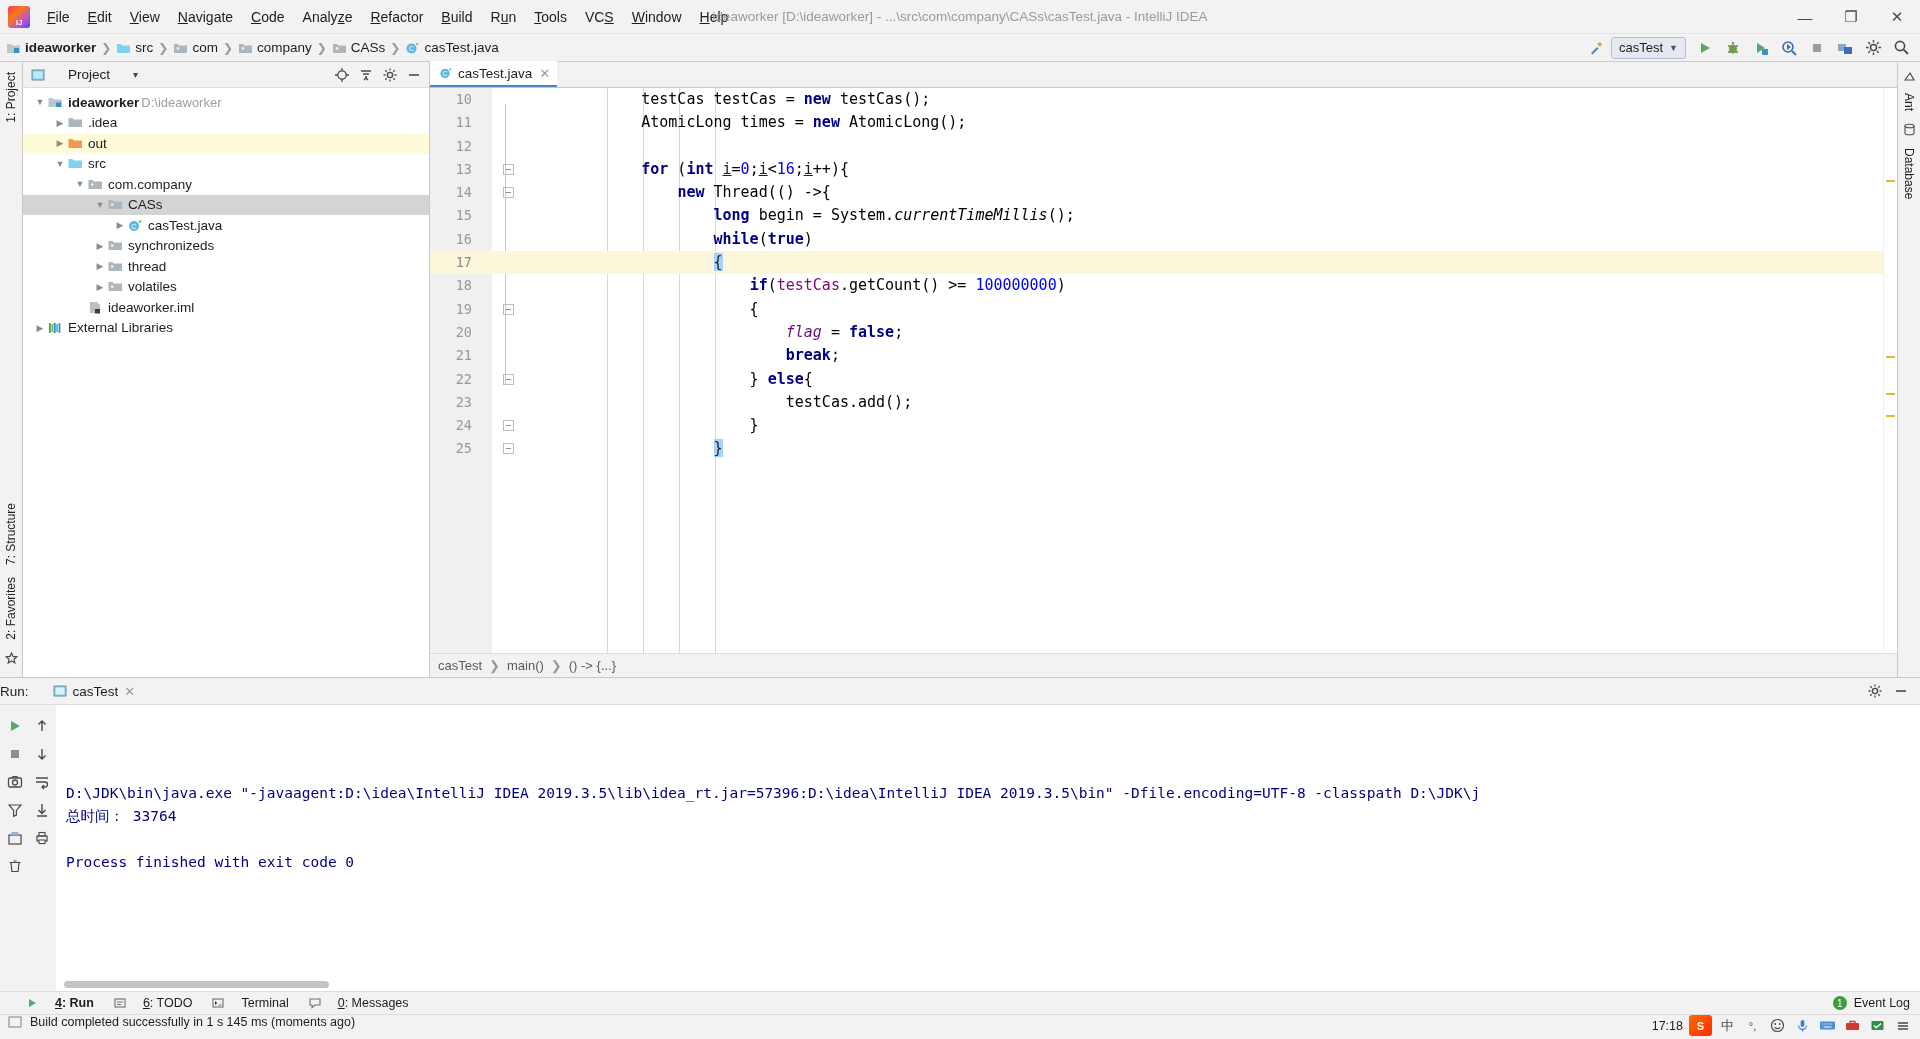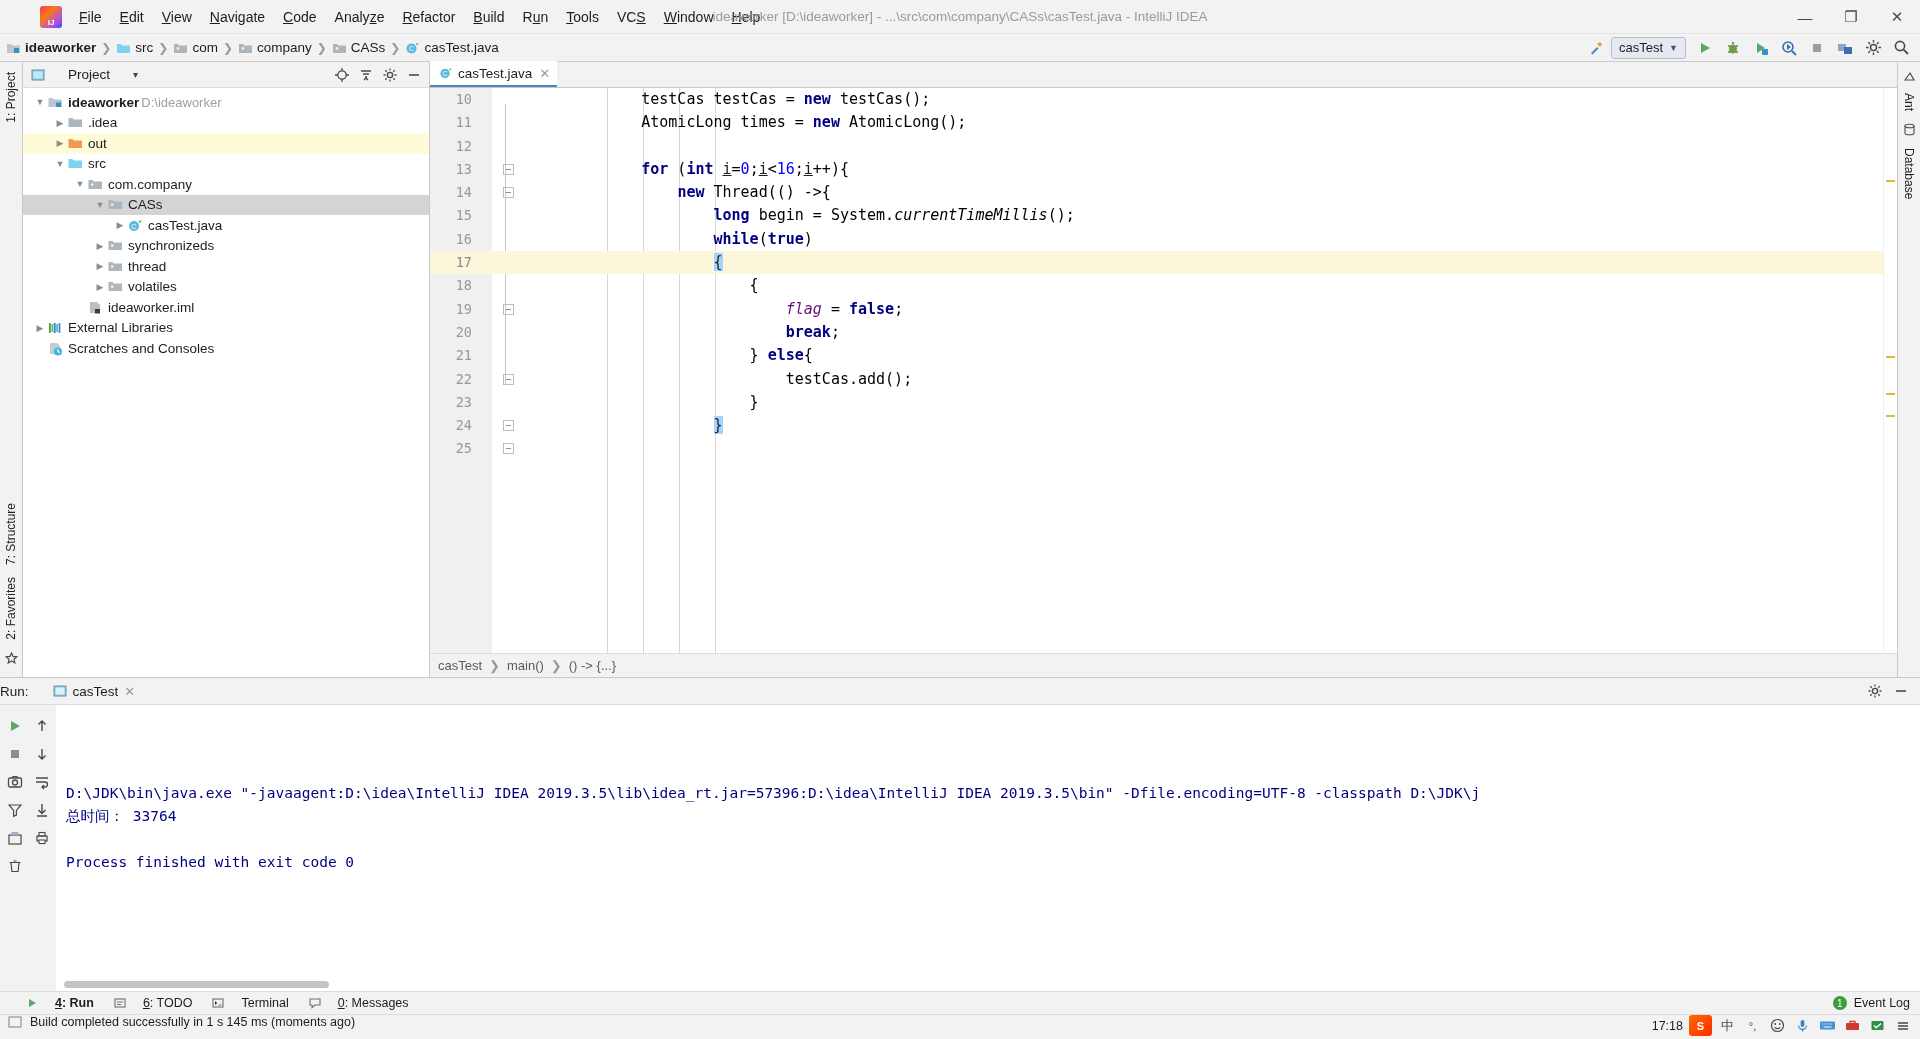--- a/index.html
+++ b/index.html
@@ -10,21 +10,21 @@
     color:#1d1d1d;
     background:#f2f2f2;
     overflow:hidden;
   }
   .app { position:relative; width:1920px; height:1039px; display:flex; flex-direction:column; background:#f2f2f2; }
 
   
   .titlebar {
     height:34px; display:flex; align-items:center;
     background:#f2f2f2; border-bottom:1px solid #e3e3e3;
-    position:relative; flex:none;padding-left:32px;
+    position:relative; flex:none;
   }
   .ij-logo {
     width:22px; height:22px; margin-left:8px; margin-right:8px;
     border-radius:3px; position:relative; flex:none;
     background:linear-gradient(135deg,#fe315d 0%, #f97a12 35%, #b24fe5 75%, #2f52e0 100%);
   }
   .ij-logo::after{
     content:"IJ"; position:absolute; left:0; right:0; bottom:1px;
     text-align:center; font-size:8px; font-weight:bold; color:#fff;
     font-family:"Liberation Sans",sans-serif;
@@ -553,31 +553,20 @@
             <span class="tico">
               <svg width="17" height="15" viewBox="0 0 17 15">
                 <rect x="2" y="3" width="1.8" height="10" fill="#4aa34a"></rect>
                 <rect x="4.4" y="4" width="1.8" height="8" fill="#67c05f"></rect>
                 <rect x="6.8" y="3" width="1.8" height="10" fill="#2f7fbf"></rect>
                 <rect x="9.2" y="4" width="1.8" height="8" fill="#59b7e0"></rect>
                 <rect x="11.6" y="3" width="1.8" height="10" fill="#3a97cc"></rect>
               </svg>
             </span>
             <span class="tlabel">External Libraries</span>
-          </div>
-          <div class="tnode" style="padding-left: 10px;">
-            <span class="arrow none"></span>
-            <span class="tico">
-              <svg width="17" height="15" viewBox="0 0 17 15">
-                <path d="M3 2h7l3 3v8H3z" fill="#c4ccd2"></path>
-                <circle cx="11" cy="10.5" r="4" fill="#3cb5e5"></circle>
-                <path d="M11 8v2.6l1.7 1" stroke="#fff" stroke-width="1.2" fill="none"></path>
-              </svg>
-            </span>
-            <span class="tlabel">Scratches and Consoles</span>
           </div>
         </div>
     </div>
 
     <div class="editor-col">
       <div class="tabrow">
         <div class="etab">
           <span>
             <svg width="14" height="14" viewBox="0 0 15 14">
                 <circle cx="6.5" cy="7.5" r="5" fill="#5ab9e2"></circle>
@@ -616,20 +605,21 @@
           <div class="indent-guide" style="left:187px"></div>
           <div class="indent-guide" style="left:223px"></div>
         <div class="cline"><span class="t">        testCas testCas = </span><span class="k">new</span><span class="t"> testCas();</span></div>
             <div class="cline"><span class="t">        AtomicLong times = </span><span class="k">new</span><span class="t"> AtomicLong();</span></div>
             <div class="cline"><span class="t"></span></div>
             <div class="cline"><span class="t">        </span><span class="k">for</span><span class="t"> (</span><span class="k">int</span><span class="t"> </span><span class="ul">i</span><span class="t">=</span><span class="n">0</span><span class="t">;</span><span class="ul">i</span><span class="t">&lt;</span><span class="n">16</span><span class="t">;</span><span class="ul">i</span><span class="t">++){</span></div>
             <div class="cline"><span class="t">            </span><span class="k">new</span><span class="t"> Thread(() -&gt;{</span></div>
             <div class="cline"><span class="t">                </span><span class="k">long</span><span class="t"> begin = System.</span><span class="it">currentTimeMillis</span><span class="t">();</span></div>
             <div class="cline"><span class="t">                </span><span class="k">while</span><span class="t">(</span><span class="k">true</span><span class="t">)</span></div>
             <div class="cline cur"><span class="t">                </span><span class="selbg">{</span></div>
+            <div class="cline"><span class="t">                    </span><span class="k">if</span><span class="t">(</span><span class="mth">testCas</span><span class="t">.getCount() &gt;= </span><span class="n">100000000</span><span class="t">)</span></div>
             <div class="cline"><span class="t">                    {</span></div>
             <div class="cline"><span class="t">                        </span><span class="fld">flag</span><span class="t"> = </span><span class="k">false</span><span class="t">;</span></div>
             <div class="cline"><span class="t">                        </span><span class="k">break</span><span class="t">;</span></div>
             <div class="cline"><span class="t">                    } </span><span class="k">else</span><span class="t">{</span></div>
             <div class="cline"><span class="t">                        testCas.add();</span></div>
             <div class="cline"><span class="t">                    }</span></div>
             <div class="cline"><span class="t">                </span><span class="selbg">}</span></div>
           </div>
         <div class="marker-rail" id="marker-rail">
             <div class="mk" style="top: 92px; background: rgb(226, 185, 61);"></div>

